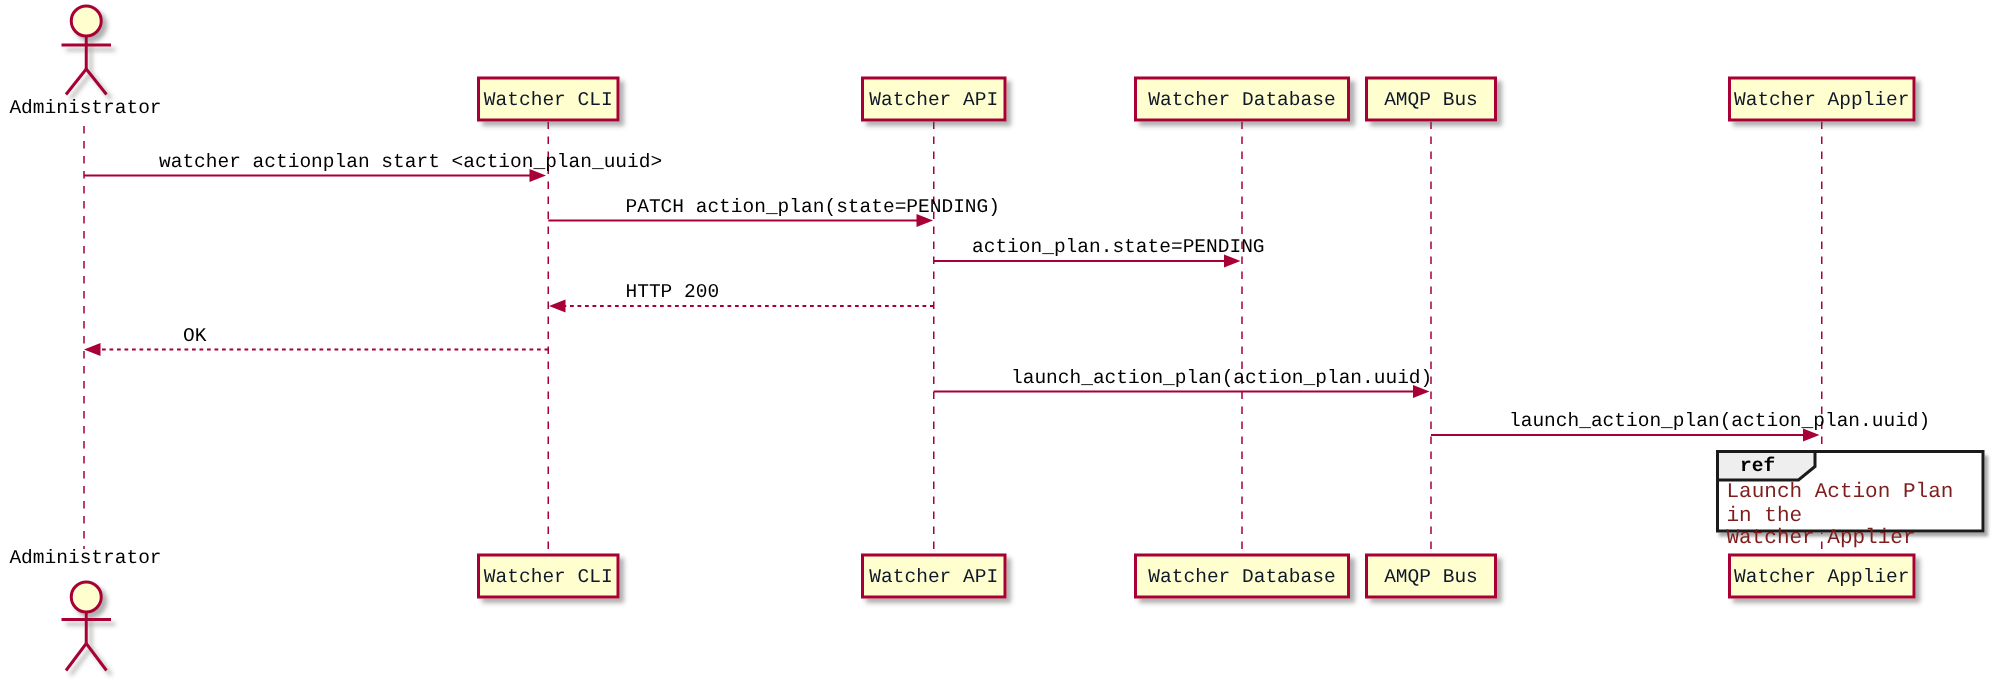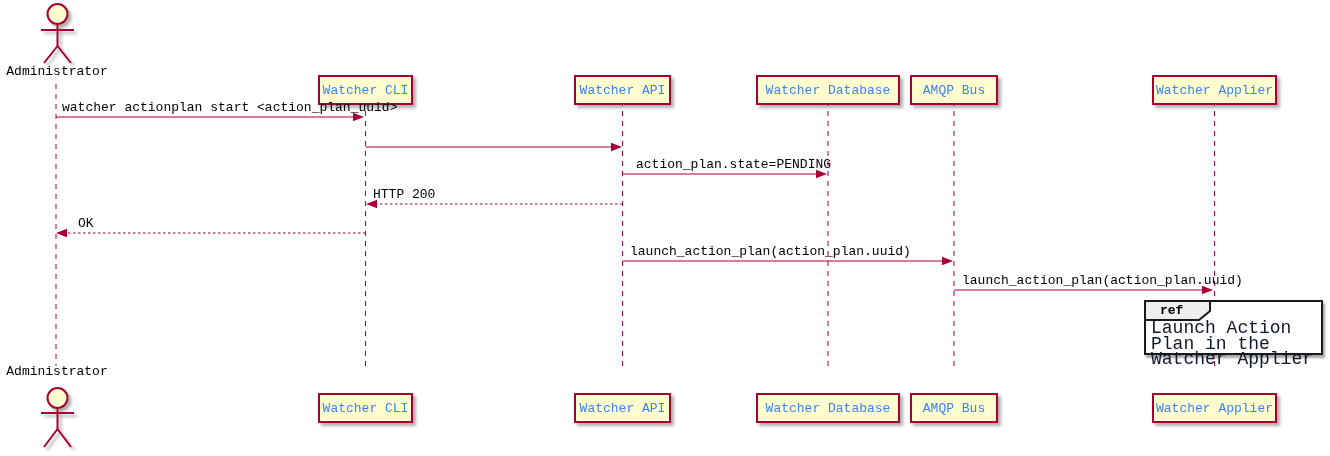--- a/index.html
+++ b/index.html
@@ -9,40 +9,40 @@
     background:#ffffff;
     font-family:Liberation Mono, monospace;
     overflow:hidden;
   }
   svg.layer{position:absolute;left:0;top:0;}
   .pbox{
     position:absolute;height:30px;box-sizing:border-box;
     background:#FEFECE;border:2px solid #A80036;
     box-shadow:3px 3px 3px rgba(80,80,80,0.45);
     display:flex;align-items:center;justify-content:center;
-    font-size:13px;color:#3b82f6;white-space:nowrap;margin-top:24px;
+    font-size:13px;color:#0f172a;white-space:nowrap;
   }
   .msg{
-    position:absolute;font-size:13px;line-height:14px;color:#000;white-space:nowrap;
+    position:absolute;font-size:13px;line-height:14px;color:#000;white-space:nowrap;margin-left:44px;
   }
   .actor-label{
     position:absolute;font-size:13px;line-height:14px;color:#000;
     width:120px;text-align:center;
   }
   .ref{
     position:absolute;left:1144px;top:300px;width:179px;height:55px;
     box-sizing:border-box;background:#ffffff;border:2px solid #1a1a1a;
     box-shadow:2px 3px 2px rgba(80,80,80,0.5);
   }
   .ref-tab-svg{position:absolute;left:-2px;top:-2px;}
   .ref-label{
     position:absolute;left:14px;top:1px;font-size:13px;font-weight:bold;color:#000;
   }
   .ref-text{
-    position:absolute;left:5px;top:19px;font-size:18px;line-height:15.5px;color:#0f172a;
+    position:absolute;left:5px;top:19px;font-size:14px;line-height:15.5px;color:#7f1d1d;
     white-space:pre-line;
   }
 </style>
 </head>
 <body>
 
 <div class="diagram">
 
   <svg class="layer" width="1330" height="456" viewBox="0 0 1330 456">
     <defs>
@@ -115,21 +115,22 @@
   <div class="pbox" style="left:910px;top:51px;width:88px;">AMQP Bus</div>
   <div class="pbox" style="left:1152px;top:51px;width:125px;">Watcher Applier</div>
 
   <div class="pbox" style="left:318px;top:369px;width:95px;">Watcher CLI</div>
   <div class="pbox" style="left:574px;top:369px;width:97px;">Watcher API</div>
   <div class="pbox" style="left:756px;top:369px;width:144px;">Watcher Database</div>
   <div class="pbox" style="left:910px;top:369px;width:88px;">AMQP Bus</div>
   <div class="pbox" style="left:1152px;top:369px;width:125px;">Watcher Applier</div>
 
   <div class="msg" style="left:62px;top:101px;">watcher actionplan start &lt;action_plan_uuid&gt;</div>
-  <div class="msg" style="left:636px;top:158px;">action_plan.state=PENDING</div>
+  <div class="msg" style="left:373px;top:131px;">PATCH action_plan(state=PENDING)</div>
+  <div class="msg" style="left:604px;top:158px;">action_plan.state=PENDING</div>
   <div class="msg" style="left:373px;top:188px;text-align:center;">HTTP 200</div>
   <div class="msg" style="left:78px;top:217px;">OK</div>
   <div class="msg" style="left:630px;top:245px;">launch_action_plan(action_plan.uuid)</div>
   <div class="msg" style="left:962px;top:274px;">launch_action_plan(action_plan.uuid)</div>
 
   <div class="ref">
     <svg class="ref-tab-svg" width="72" height="22" viewBox="0 0 72 22">
       <path d="M1,1 L66,1 L66,11 L55,20 L1,20 Z" fill="#EEEEEE" stroke="#1a1a1a" stroke-width="2"></path>
     </svg>
     <div class="ref-label">ref</div>

